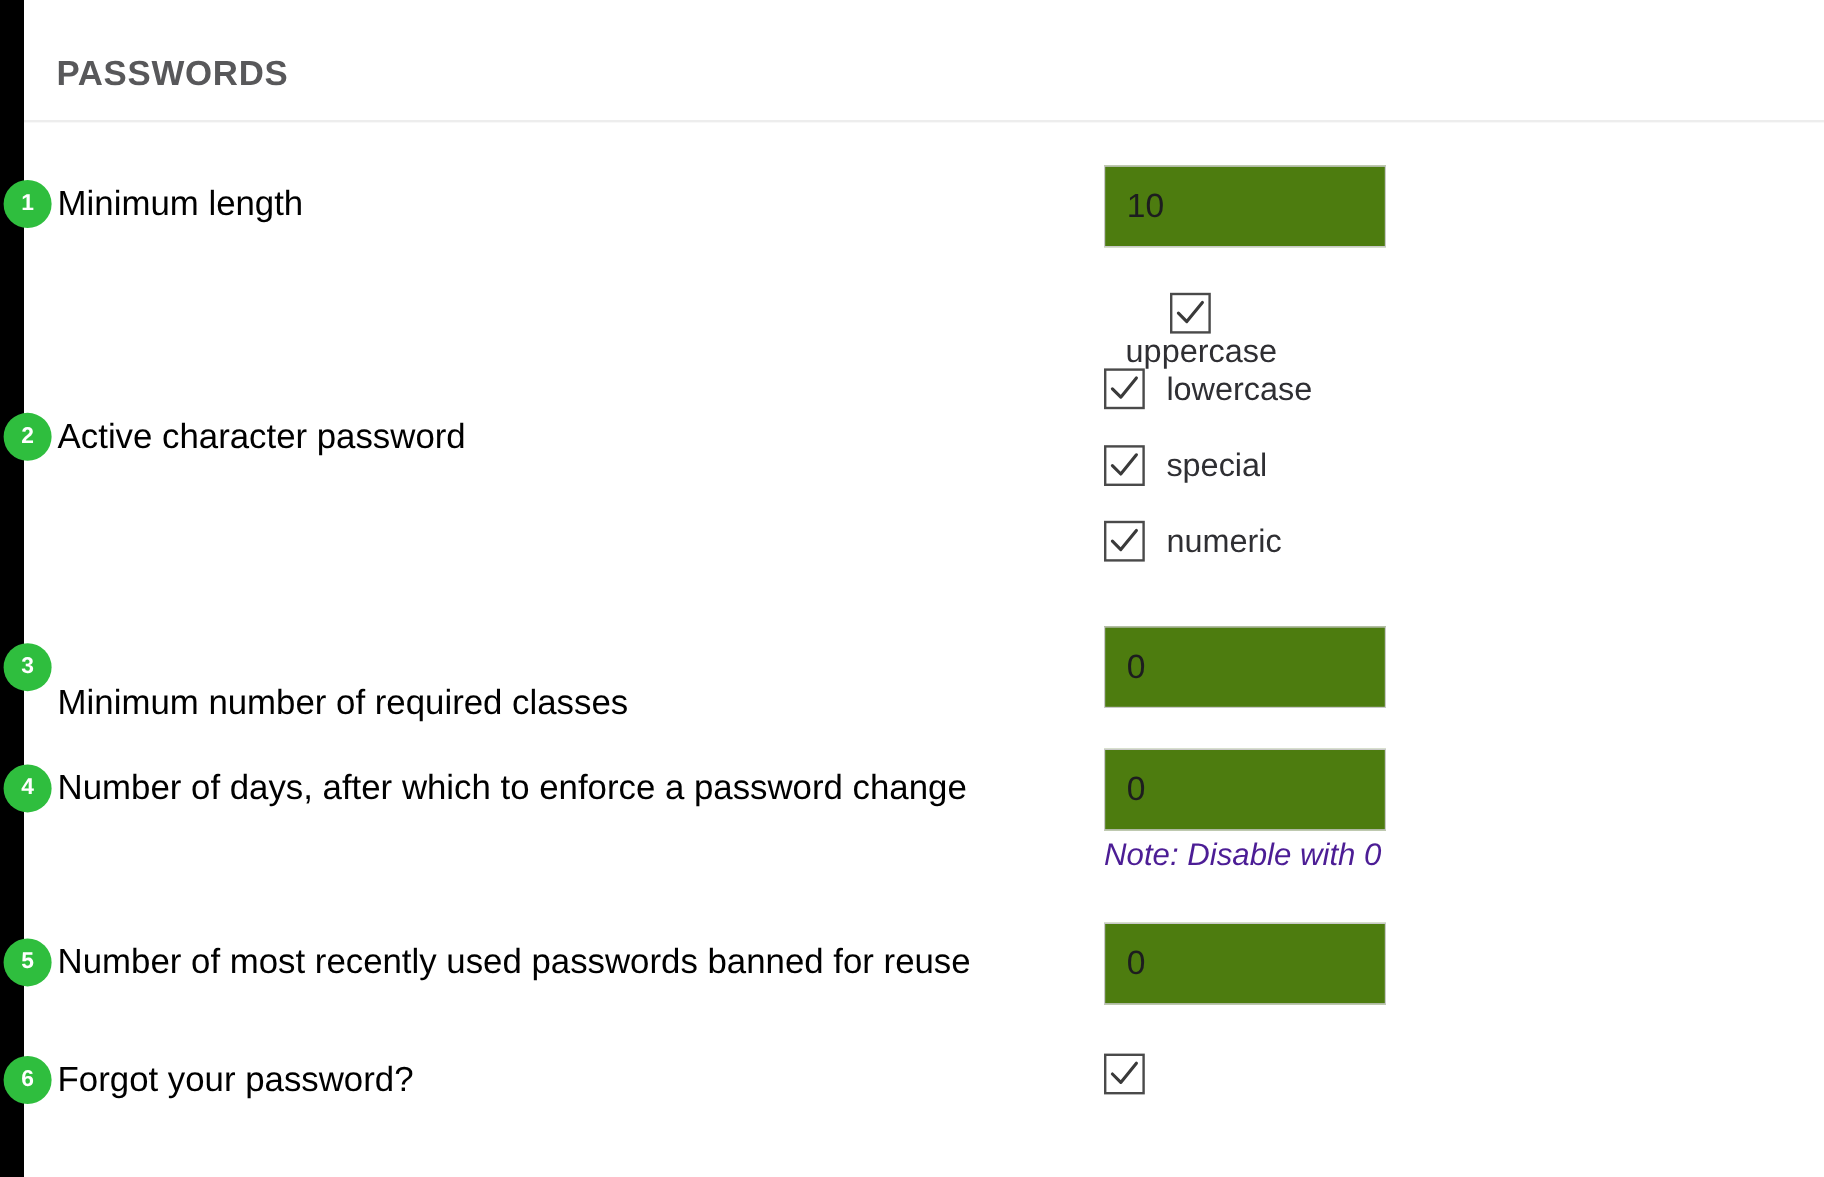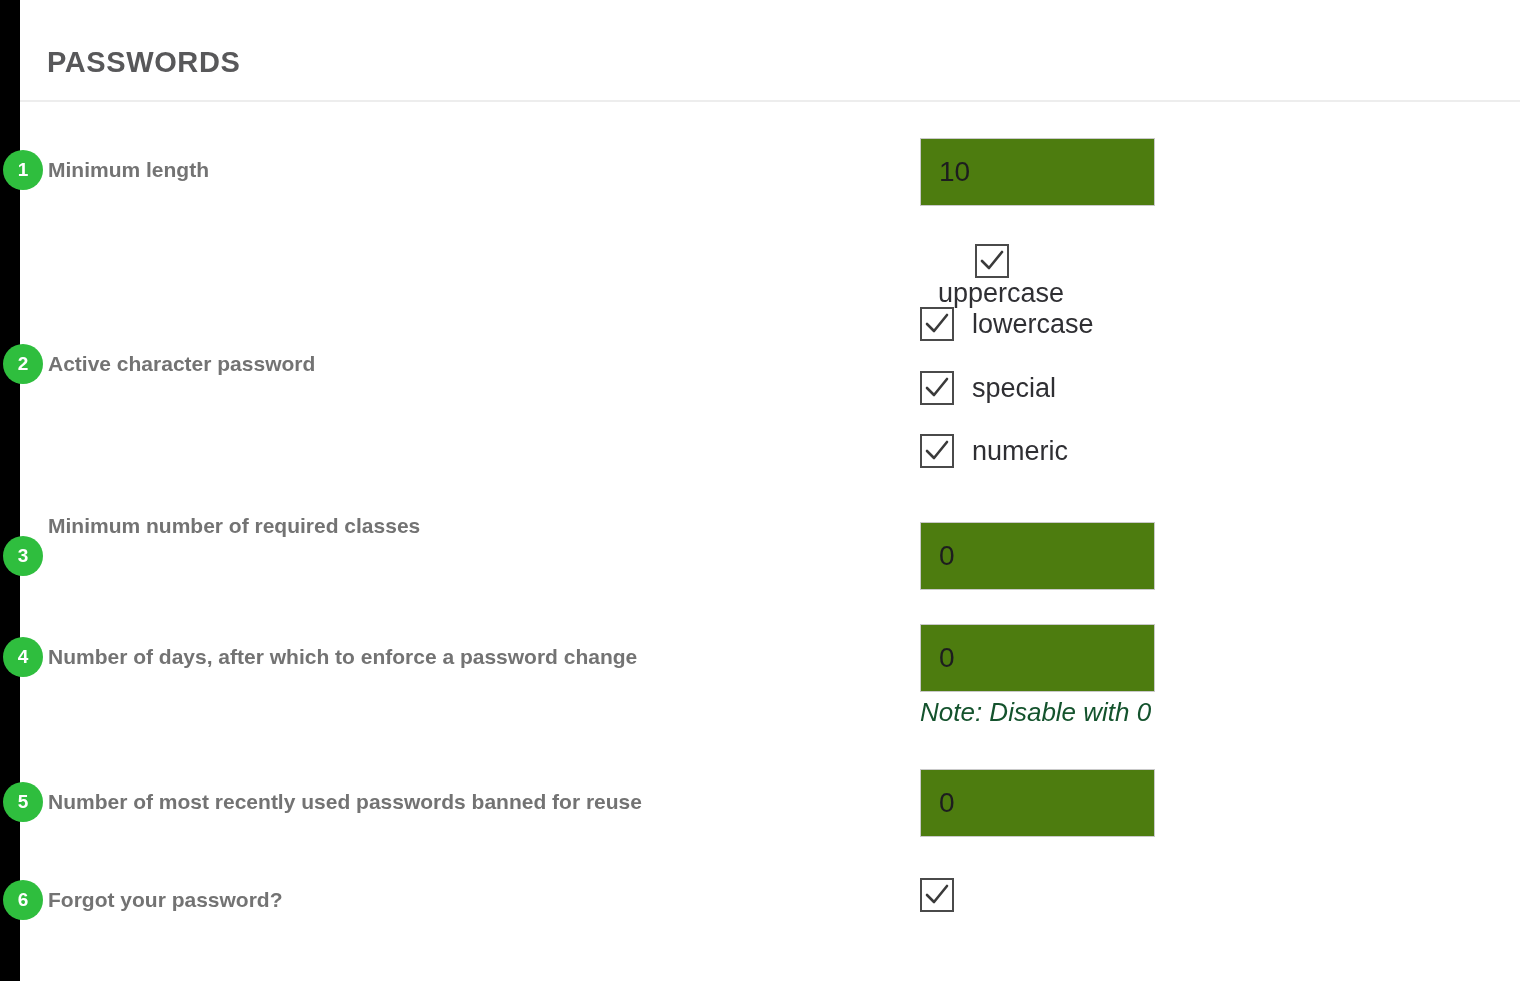--- a/index.html
+++ b/index.html
@@ -65,25 +65,24 @@
     font-weight: bold;
     line-height: 40px;
     text-align: center;
     left: 3px;
     z-index: 5;
   }
 
   .row-label {
     position: absolute;
     left: 48px;
-    font-size: 21px;
-    color: #737373;
+    font-size: 29px;
+    color: #000000;
     white-space: nowrap;
     line-height: 34px;
-    font-weight: bold;
   }
 
   .text-input {
     position: absolute;
     left: 920px;
     width: 235px;
     height: 68px;
     box-sizing: border-box;
     border: 1px solid #c9c9c9;
     background: #4d7c0f;
@@ -93,21 +92,21 @@
     padding: 0 0 0 18px;
     outline: none;
     border-radius: 0;
   }
 
   .note {
     position: absolute;
     left: 920px;
     font-size: 26px;
     font-style: italic;
-    color: #14532d;
+    color: #4c1d95;
     white-space: nowrap;
   }
 
   .cb-row {
     position: absolute;
     left: 920px;
     display: flex;
     align-items: center;
   }
   .checkbox {
@@ -180,21 +179,21 @@
   <div class="cb-row" style="top:434px;">
     <span class="checkbox">
       <svg viewBox="0 0 26 24">
         <path d="M3 12 L10 19 L23 3" fill="none" stroke="#3a3a3a" stroke-width="2.6" stroke-linecap="round" stroke-linejoin="round"></path>
       </svg>
     </span>
     <span class="cb-label">numeric</span>
   </div>
 
   <div class="badge" style="top:536px;">3</div>
-  <div class="row-label" style="top:509px;text-align:right;">Minimum number of required classes</div>
+  <div class="row-label" style="top:569px;text-align:right;">Minimum number of required classes</div>
   <input class="text-input" type="text" style="top: 522px;" value="0">
 
   <div class="badge" style="top:637px;">4</div>
   <div class="row-label" style="top:640px;">Number of days, after which to enforce a password change</div>
   <input class="text-input" type="text" style="top: 624px;" value="0">
   <div class="note" style="top:697px;">Note: Disable with 0</div>
 
   <div class="badge" style="top:782px;">5</div>
   <div class="row-label" style="top:785px;text-align:center;">Number of most recently used passwords banned for reuse</div>
   <input class="text-input" type="text" style="top: 769px;" value="0">

